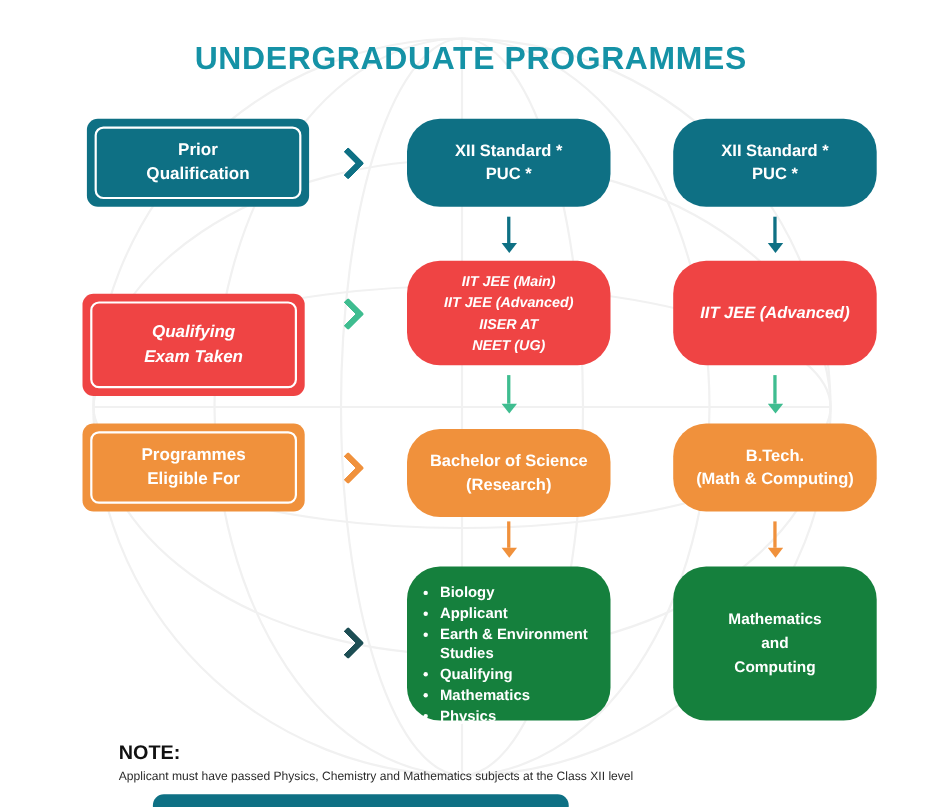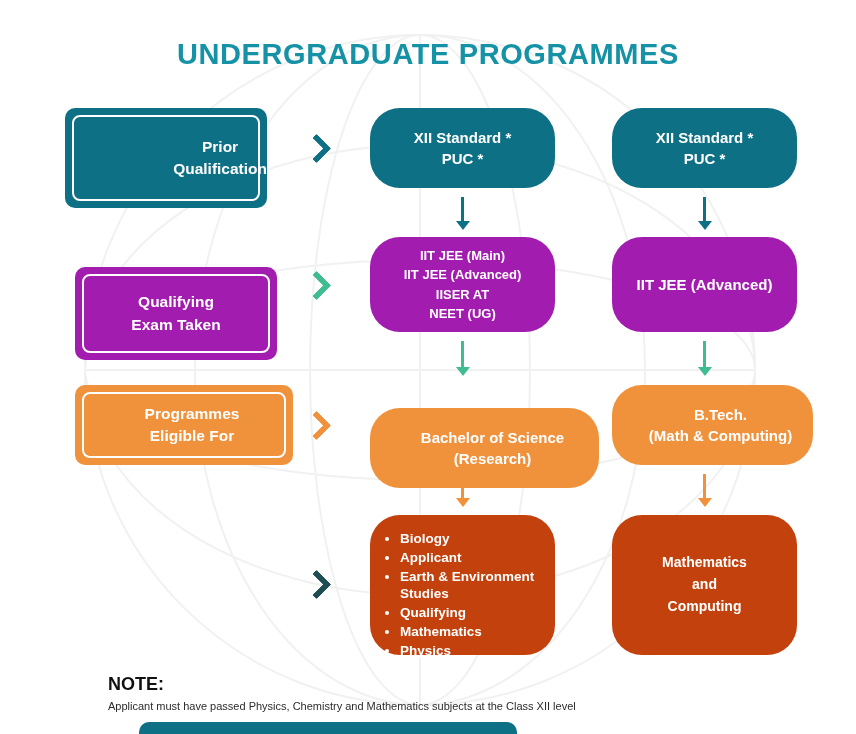--- a/index.html
+++ b/index.html
@@ -23,23 +23,23 @@
   .label-box{
     position:absolute;border-radius:10px;color:#fff;font-weight:bold;
     display:flex;align-items:center;justify-content:center;
     text-align:center;white-space:pre-line;line-height:1.45;font-size:15.5px;
   }
   .label-box .inner{
     position:absolute;inset:7px;border:2px solid #ffffff;border-radius:8px;
     pointer-events:none;
   }
   .bg-teal{background:#0E7084;}
-  .bg-green{background:#a21caf;}
-  .bg-orange{background:#F0913C;padding-left:16px;}
-  .bg-dark{background:#c2410c;}
+  .bg-green{background:#ef4444;font-style:italic;}
+  .bg-orange{background:#F0913C;}
+  .bg-dark{background:#15803d;}
   
   .chev{
     position:absolute;width:15px;height:15px;
     border-top:6px solid;border-right:6px solid;
     transform:rotate(45deg);border-radius:2px;
   }
   .chev.teal{border-color:#0E7084;}
   .chev.green{border-color:#3FBD90;}
   .chev.orange{border-color:#F0913C;}
   .chev.dark{border-color:#1D4E54;}
@@ -85,21 +85,21 @@
       <ellipse cx="420" cy="370" rx="110" ry="335"></ellipse>
       <ellipse cx="420" cy="370" rx="335" ry="225"></ellipse>
       <ellipse cx="420" cy="370" rx="335" ry="110"></ellipse>
       <line x1="85" y1="370" x2="755" y2="370"></line>
       <line x1="420" y1="35" x2="420" y2="705"></line>
     </g>
   </svg>
 
   <div class="page-title">UNDERGRADUATE PROGRAMMES</div>
 
-  <div class="label-box bg-teal" style="left:65px;top:108px;width:202px;height:100px;justify-content:flex-end;">
+  <div class="label-box bg-teal" style="left:79px;top:108px;width:202px;height:80px;">
     <span>Prior
 Qualification</span>
     <span class="inner"></span>
   </div>
   <span class="chev teal" style="left:306px;top:138px;"></span>
   <div class="box bg-teal" style="left:370px;top:108px;width:185px;height:80px;">XII Standard *
 PUC *</div>
   <div class="box bg-teal" style="left:612px;top:108px;width:185px;height:80px;">XII Standard *
 PUC *</div>
 
@@ -120,21 +120,21 @@
 
   <div class="varrow green" style="left:461px;top:341px;height:26px;"></div>
   <div class="varrow green" style="left:703px;top:341px;height:26px;"></div>
 
   <div class="label-box bg-orange" style="left:75px;top:385px;width:202px;height:80px;">
     <span>Programmes
 Eligible For</span>
     <span class="inner"></span>
   </div>
   <span class="chev orange" style="left:306px;top:415px;"></span>
-  <div class="box bg-orange" style="left:370px;top:408px;width:213px;height:80px;">Bachelor of Science
+  <div class="box bg-orange" style="left:370px;top:390px;width:185px;height:80px;">Bachelor of Science
 (Research)</div>
   <div class="box bg-orange" style="left:612px;top:385px;width:185px;height:80px;">B.Tech.
 (Math &amp; Computing)</div>
 
   <div class="varrow orange" style="left:461px;top:474px;height:24px;"></div>
   <div class="varrow orange" style="left:703px;top:474px;height:24px;"></div>
 
   <span class="chev dark" style="left:306px;top:574px;"></span>
   <div class="box bg-dark disc-box" style="left:370px;top:515px;width:185px;height:140px;">
     <ul><li>Biology</li><li>Applicant</li><li>Earth &amp; Environment Studies</li><li>Qualifying</li><li>Mathematics</li><li>Physics</li></ul>

